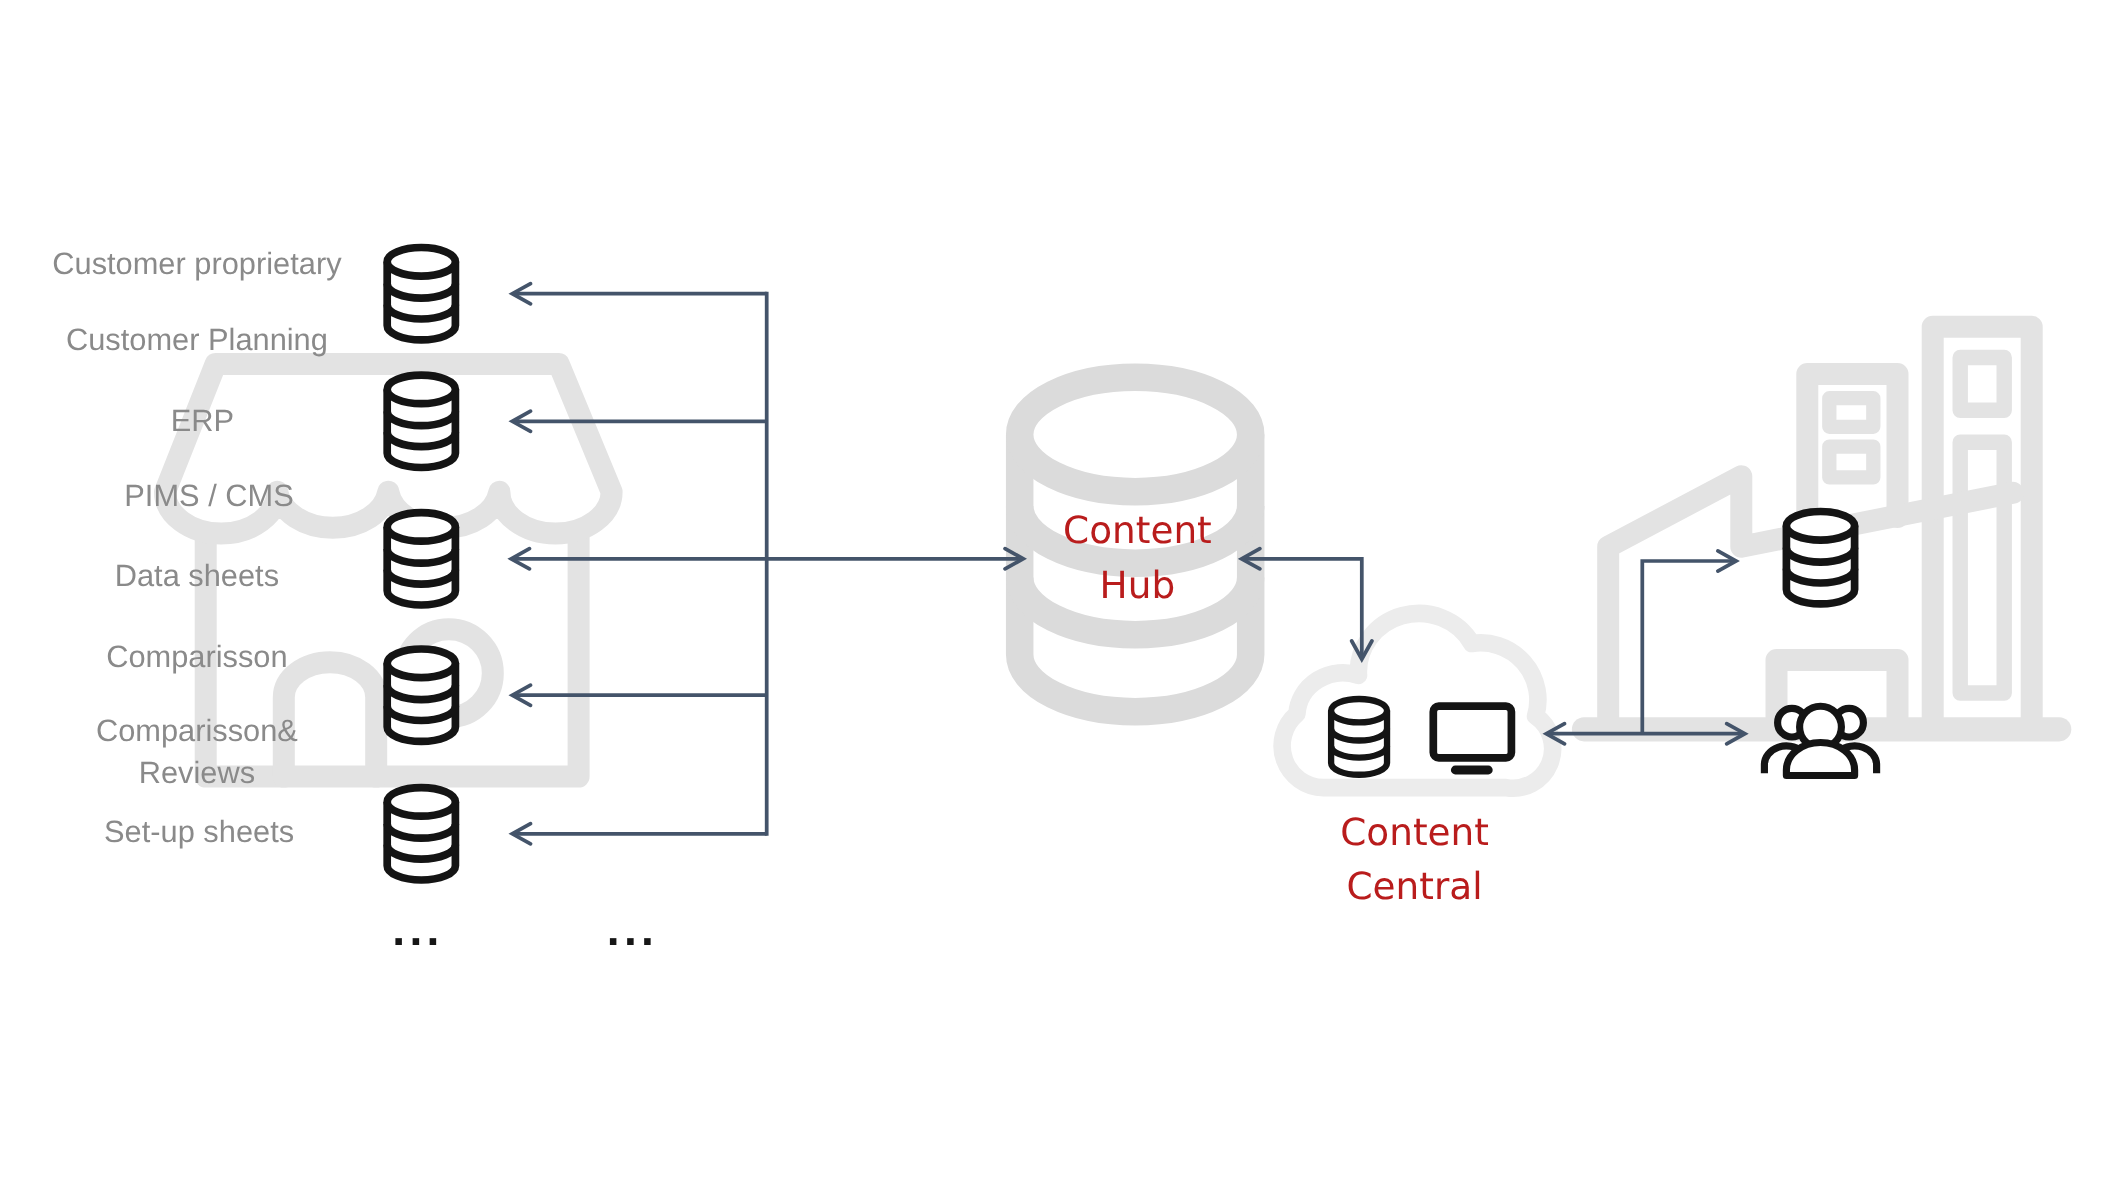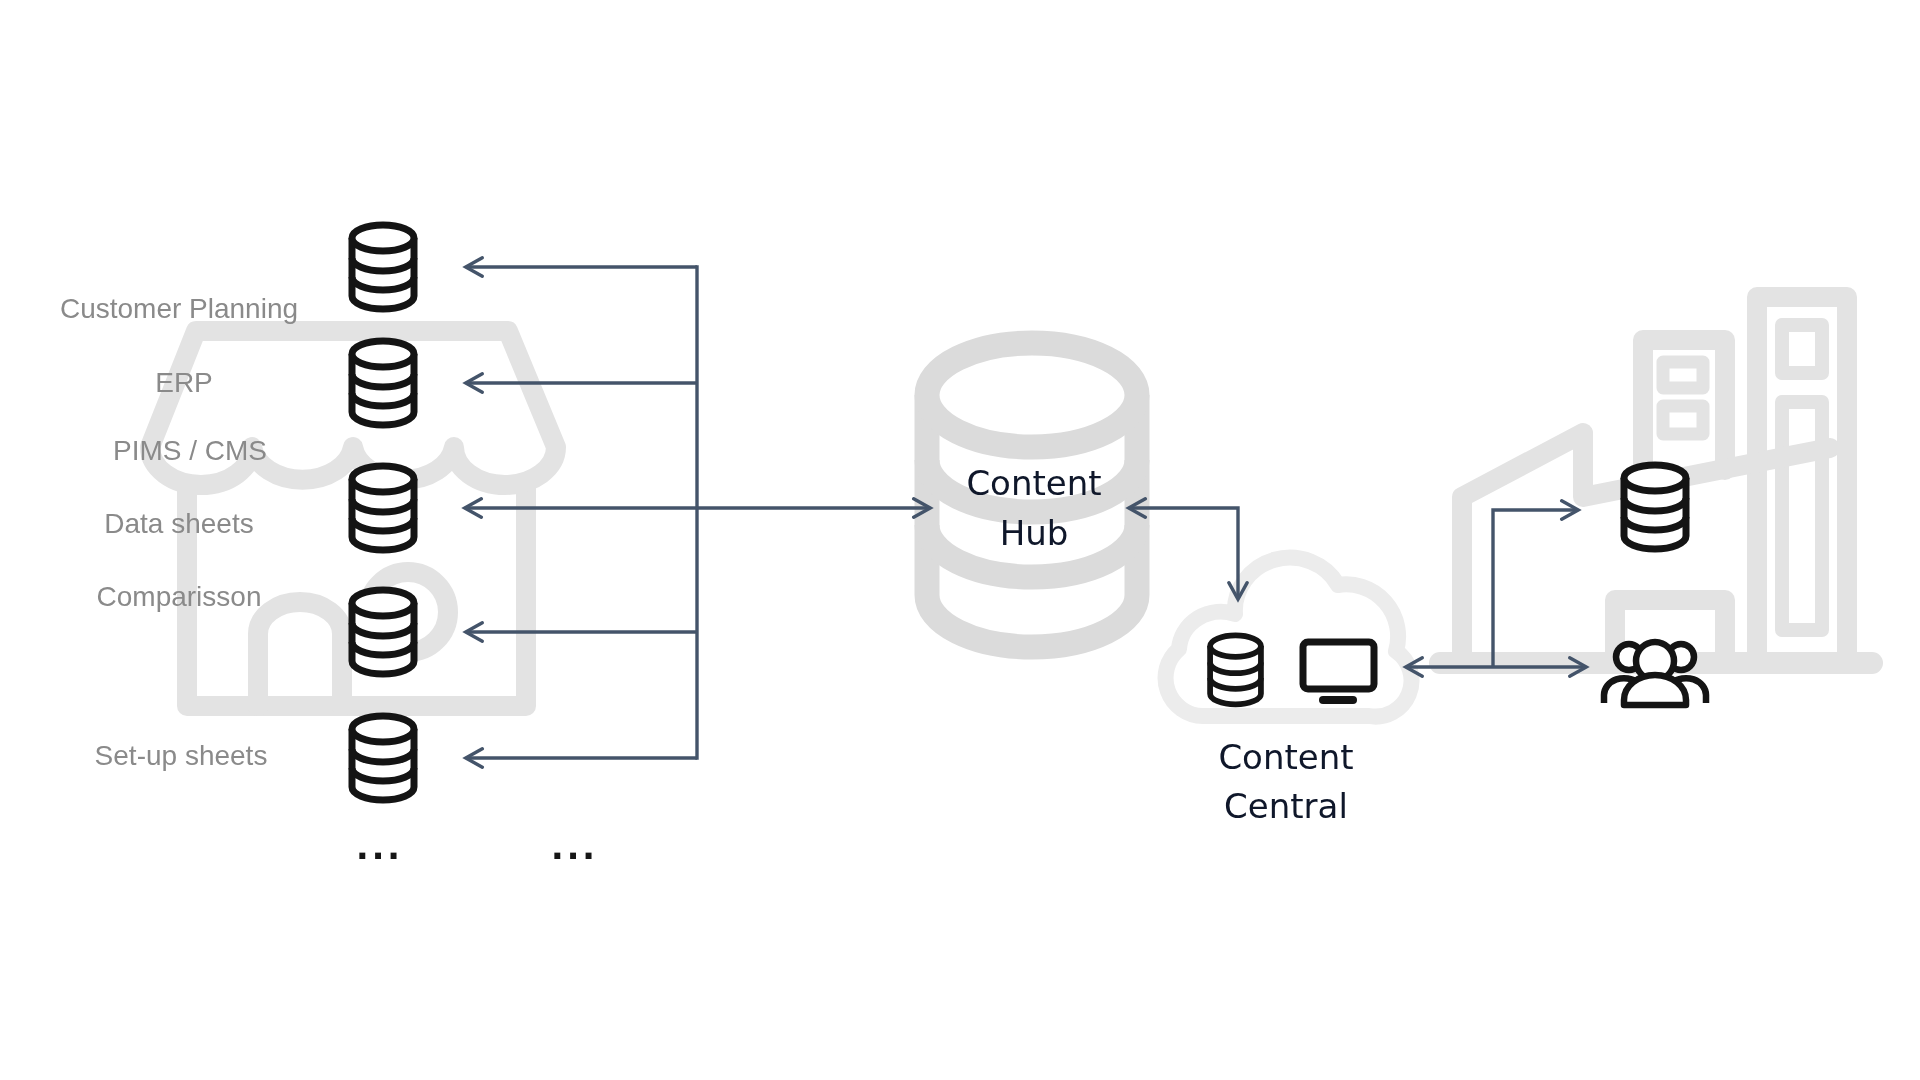--- a/index.html
+++ b/index.html
@@ -2,21 +2,21 @@
 <html><head>
 <meta charset="utf-8">
 <style>
   html,body{margin:0;padding:0;background:#ffffff;}
   body{width:1920px;height:1080px;overflow:hidden;}
   #canvas{position:relative;width:1920px;height:1080px;font-family:"Liberation Sans",sans-serif;background:#ffffff;}
   #scene{position:absolute;left:0;top:0;width:1920px;height:1080px;}
   .lbl{position:absolute;transform:translate(-50%,-50%);white-space:pre-line;text-align:center;
        color:#8A8A8A;font-size:28px;line-height:38px;font-family:"Liberation Sans",sans-serif;}
   .biglbl{position:absolute;transform:translate(-50%,-50%);white-space:pre-line;text-align:center;
-       color:#0f172a;font-size:34px;line-height:50px;font-family:"DejaVu Sans",sans-serif;}
+       color:#b91c1c;font-size:34px;line-height:50px;font-family:"DejaVu Sans",sans-serif;}
   .dots{position:absolute;transform:translate(-50%,-50%);color:#161616;font-weight:700;
        font-size:42px;letter-spacing:4px;line-height:20px;font-family:"Liberation Sans",sans-serif;}
 </style>
 </head>
 <body>
 
 <div id="canvas">
 
   <svg id="scene" viewBox="0 0 1920 1080">
     <defs>
@@ -89,25 +89,28 @@
     <g stroke="#141414" stroke-width="6.5" fill="#ffffff" stroke-linejoin="round">
       <circle cx="1629" cy="657" r="13"></circle>
       <circle cx="1681" cy="657" r="13"></circle>
       <path d="M1604 703 v-8 a20 17 0 0 1 34 -12"></path>
       <path d="M1706 703 v-8 a20 17 0 0 0 -34 -12"></path>
       <circle cx="1655" cy="661" r="19"></circle>
       <path d="M1624 705 v-5 a31 25 0 0 1 62 0 v5 Z"></path>
     </g>
   </svg>
 
+  <div class="lbl" style="left:179px;top:240px">Customer proprietary</div>
   <div class="lbl" style="left:179px;top:309px">Customer Planning</div>
   <div class="lbl" style="left:184px;top:383px">ERP</div>
   <div class="lbl" style="left:190px;top:451px">PIMS / CMS</div>
   <div class="lbl" style="left:179px;top:524px">Data sheets</div>
   <div class="lbl" style="left:179px;top:597px">Comparisson</div>
+  <div class="lbl" style="left:179px;top:684px">Comparisson&amp;
+Reviews</div>
   <div class="lbl" style="left:181px;top:756px">Set-up sheets</div>
 
   <div class="dots" style="left:380px;top:845px">...</div>
   <div class="dots" style="left:575px;top:845px">...</div>
 
   <div class="biglbl" style="left:1034px;top:508px">Content
 Hub</div>
   <div class="biglbl" style="left:1286px;top:782px;line-height:49px">Content
 Central</div>
 

